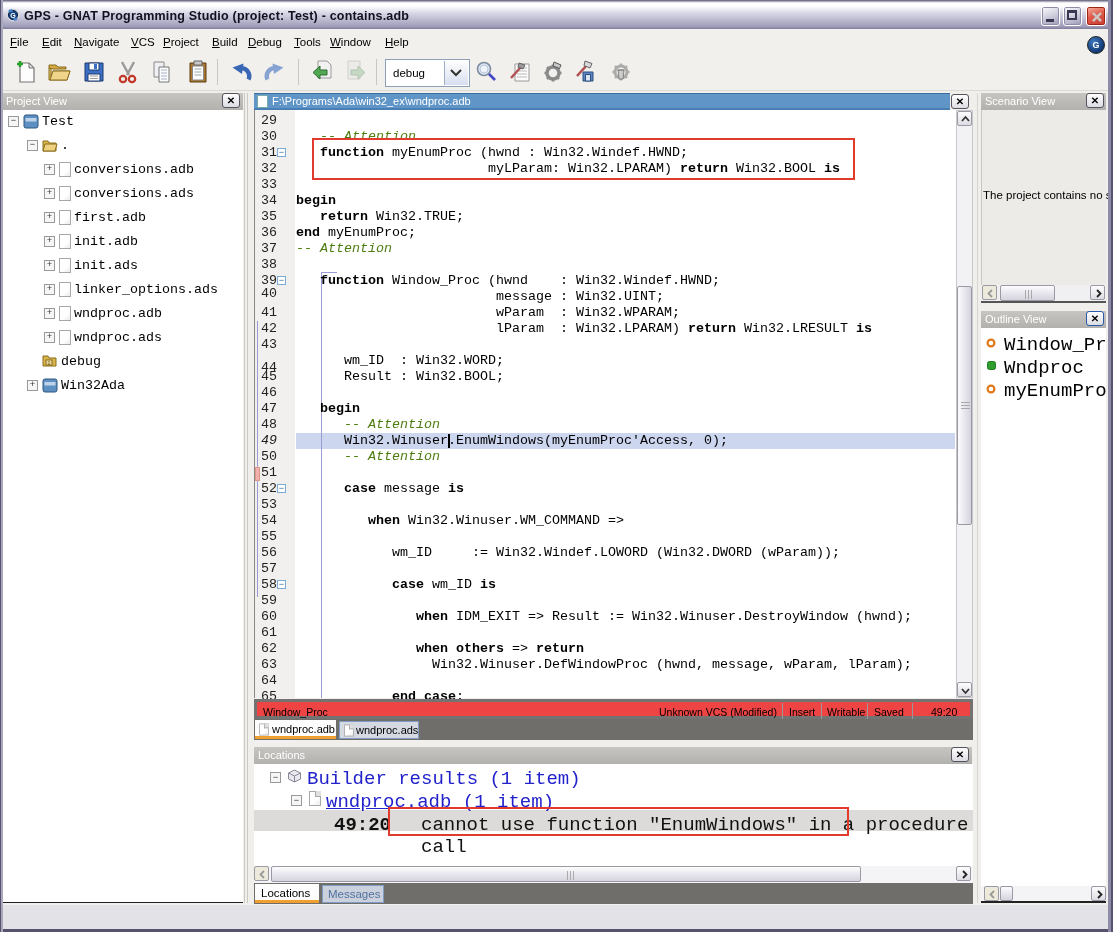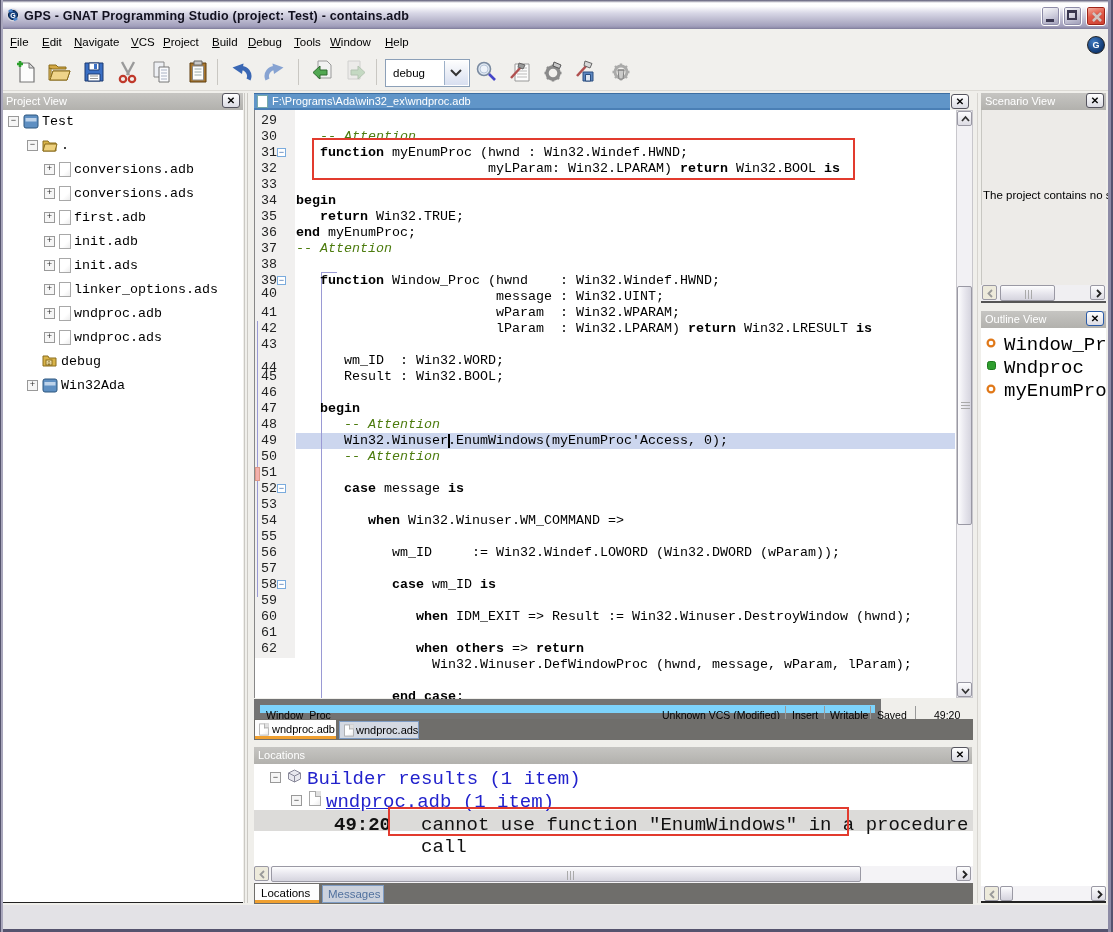--- a/index.html
+++ b/index.html
@@ -251,21 +251,21 @@
 </div>
 <div class="abs" style="left:244px;top:93px;width:1px;height:810px;background:#cbc9c4;"></div>
 <div class="abs" style="left:247px;top:93px;width:1px;height:810px;background:#cbc9c4;"></div>
 <div class="abs" style="left:977px;top:93px;width:1px;height:810px;background:#d6d4cf;"></div>
 
 <div class="abs" style="left:254px;top:93px;width:696px;height:17px;background:#6095c8;border-top:1px solid #3c6ea2;border-bottom:2px solid #4a7fb5;"></div>
 <div class="abs" style="left:257px;top:95px;width:11px;height:13px;background:#fff;border:1px solid #7aa;"></div>
 <div class="abs" style="left:272px;top:95px;font-size:11px;color:#fff;">F:\Programs\Ada\win32_ex\wndproc.adb</div>
 <div class="xbtn abs" style="left:951px;top:94px;">✕</div>
 <div id="editor" class="abs" style="left:254px;top:110px;width:702px;height:588px;background:#fff;border-left:1px solid #888;overflow:hidden;"></div>
-<div id="gutter" class="abs" style="left:255px;top:110px;width:40px;height:548px;background:#f1f0ef;overflow:hidden;">
+<div id="gutter" class="abs" style="left:255px;top:110px;width:40px;height:700px;background:#f1f0ef;overflow:hidden;">
 <div class="abs" style="left:2px;top:211px;width:1px;height:276px;background:#9a9ad4;"></div>
 <div class="abs" style="left:0px;top:357px;width:5px;height:14px;background:#f2b0ac;border:1px solid #d98"></div>
 <div class="ln" style="top:3px;">29</div>
 <div class="ln" style="top:19px;">30</div>
 <div class="ln" style="top:35px;">31</div>
 <div class="ln" style="top:51px;">32</div>
 <div class="ln" style="top:67px;">33</div>
 <div class="ln" style="top:83px;">34</div>
 <div class="ln" style="top:99px;">35</div>
 <div class="ln" style="top:115px;">36</div>
@@ -274,21 +274,21 @@
 <div class="ln" style="top:163px;">39</div>
 <div class="ln" style="top:176px;">40</div>
 <div class="ln" style="top:195px;">41</div>
 <div class="ln" style="top:211px;">42</div>
 <div class="ln" style="top:227px;">43</div>
 <div class="ln" style="top:250px;">44</div>
 <div class="ln" style="top:259px;">45</div>
 <div class="ln" style="top:275px;">46</div>
 <div class="ln" style="top:291px;">47</div>
 <div class="ln" style="top:307px;">48</div>
-<div class="ln" style="top:323px;">49</div>
+<div class="ln" style="top:323px;font-style:italic;">49</div>
 <div class="ln" style="top:339px;">50</div>
 <div class="ln" style="top:355px;">51</div>
 <div class="ln" style="top:371px;">52</div>
 <div class="ln" style="top:387px;">53</div>
 <div class="ln" style="top:403px;">54</div>
 <div class="ln" style="top:419px;">55</div>
 <div class="ln" style="top:435px;">56</div>
 <div class="ln" style="top:451px;">57</div>
 <div class="ln" style="top:467px;">58</div>
 <div class="ln" style="top:483px;">59</div>
@@ -355,21 +355,21 @@
 <div class="thumbv" style="left:0px;top:175px;width:15px;height:239px;">
       <div class="gripv" style="top:115px;"></div>
     </div>
 <div class="sbtn" style="left:0px;top:571px;">
       <svg width="13" height="13" viewBox="0 0 13 13">
         <path d="M3 5l3.5 4L10 5" fill="none" stroke="#333" stroke-width="1.8"></path>
       </svg>
     </div>
 </div>
 
-<div id="estatus" class="abs" style="left:254px;top:699px;width:627px;height:20px;background:#7dd3fc;border:6px solid #737373;font-size:11px;color:#000;">
+<div id="estatus" class="abs" style="left:254px;top:699px;width:719px;height:20px;background:#ef4444;border:3px solid #737373;font-size:11px;color:#000;">
 <span class="abs" style="left:6px;top:4px;font-size:10.5px;">Window_Proc</span>
 <span class="abs" style="left:402px;top:4px;font-size:10.5px;">Unknown VCS (Modified)</span>
 <span class="abs" style="left:525px;top:1px;width:1px;height:17px;background:#999;"></span>
 <span class="abs" style="left:532px;top:4px;font-size:10.5px;">Insert</span>
 <span class="abs" style="left:564px;top:1px;width:1px;height:17px;background:#999;"></span>
 <span class="abs" style="left:570px;top:4px;font-size:10.5px;">Writable</span>
 <span class="abs" style="left:610px;top:1px;width:1px;height:17px;background:#999;"></span>
 <span class="abs" style="left:617px;top:4px;font-size:10.5px;">Saved</span>
 <span class="abs" style="left:655px;top:1px;width:1px;height:17px;background:#999;"></span>
 <span class="abs" style="left:674px;top:4px;font-size:10.5px;">49:20</span>

